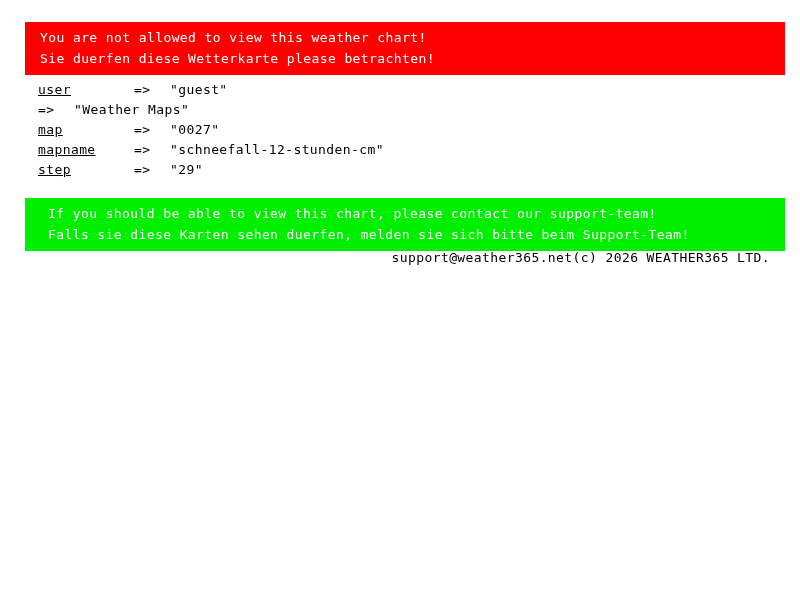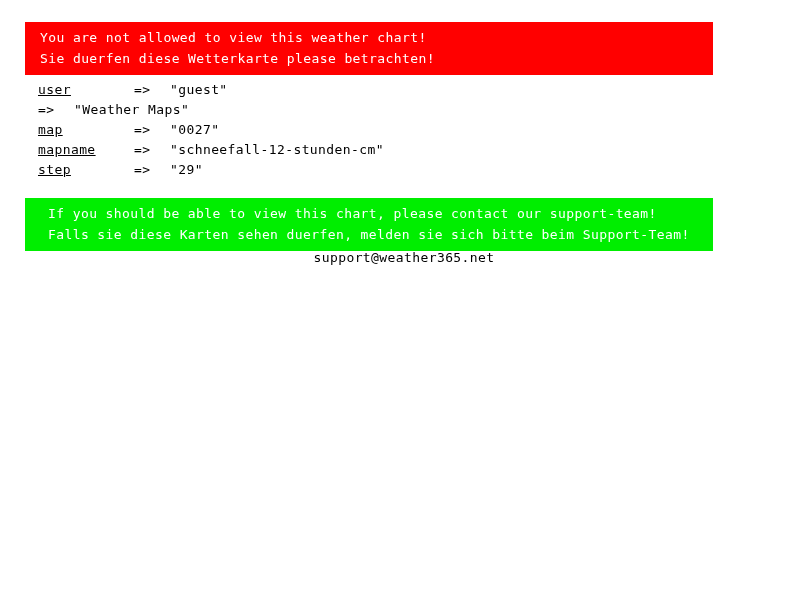--- a/index.html
+++ b/index.html
@@ -16,21 +16,21 @@
     color: #000000;
   }
   .page {
     position: relative;
     width: 800px;
     height: 600px;
   }
   .banner {
     position: absolute;
     left: 25px;
-    width: 688px;
+    width: 760px;
     padding: 5px 0 6px 0;
     box-sizing: border-box;
   }
   .banner-error {
     top: 22px;
     background: #ff0000;
     color: #ffffff;
   }
   .banner-ok {
     top: 198px;
@@ -66,21 +66,21 @@
   }
   .param-val {
     display: inline-block;
   }
   .footer {
     position: absolute;
     left: 38px;
     top: 250px;
     width: 732px;
     display: flex;
-    justify-content: center;
+    justify-content: flex-end;
     white-space: pre;
     letter-spacing: 0.4px;
   }
   .footer a {
     color: #000000;
     text-decoration: none;
   }
 </style>
 </head>
 <body>
@@ -119,15 +119,16 @@
     </div>
   </div>
 
   <div class="banner banner-ok">
     <div class="banner-line">If you should be able to view this chart, please contact our support-team!</div>
     <div class="banner-line">Falls sie diese Karten sehen duerfen, melden sie sich bitte beim Support-Team!</div>
   </div>
 
   <div class="footer">
     <a href="#">support@weather365.net</a>
+    <span>(c) 2026 WEATHER365 LTD.</span>
   </div>
 
 </div>
 
 </body></html>

